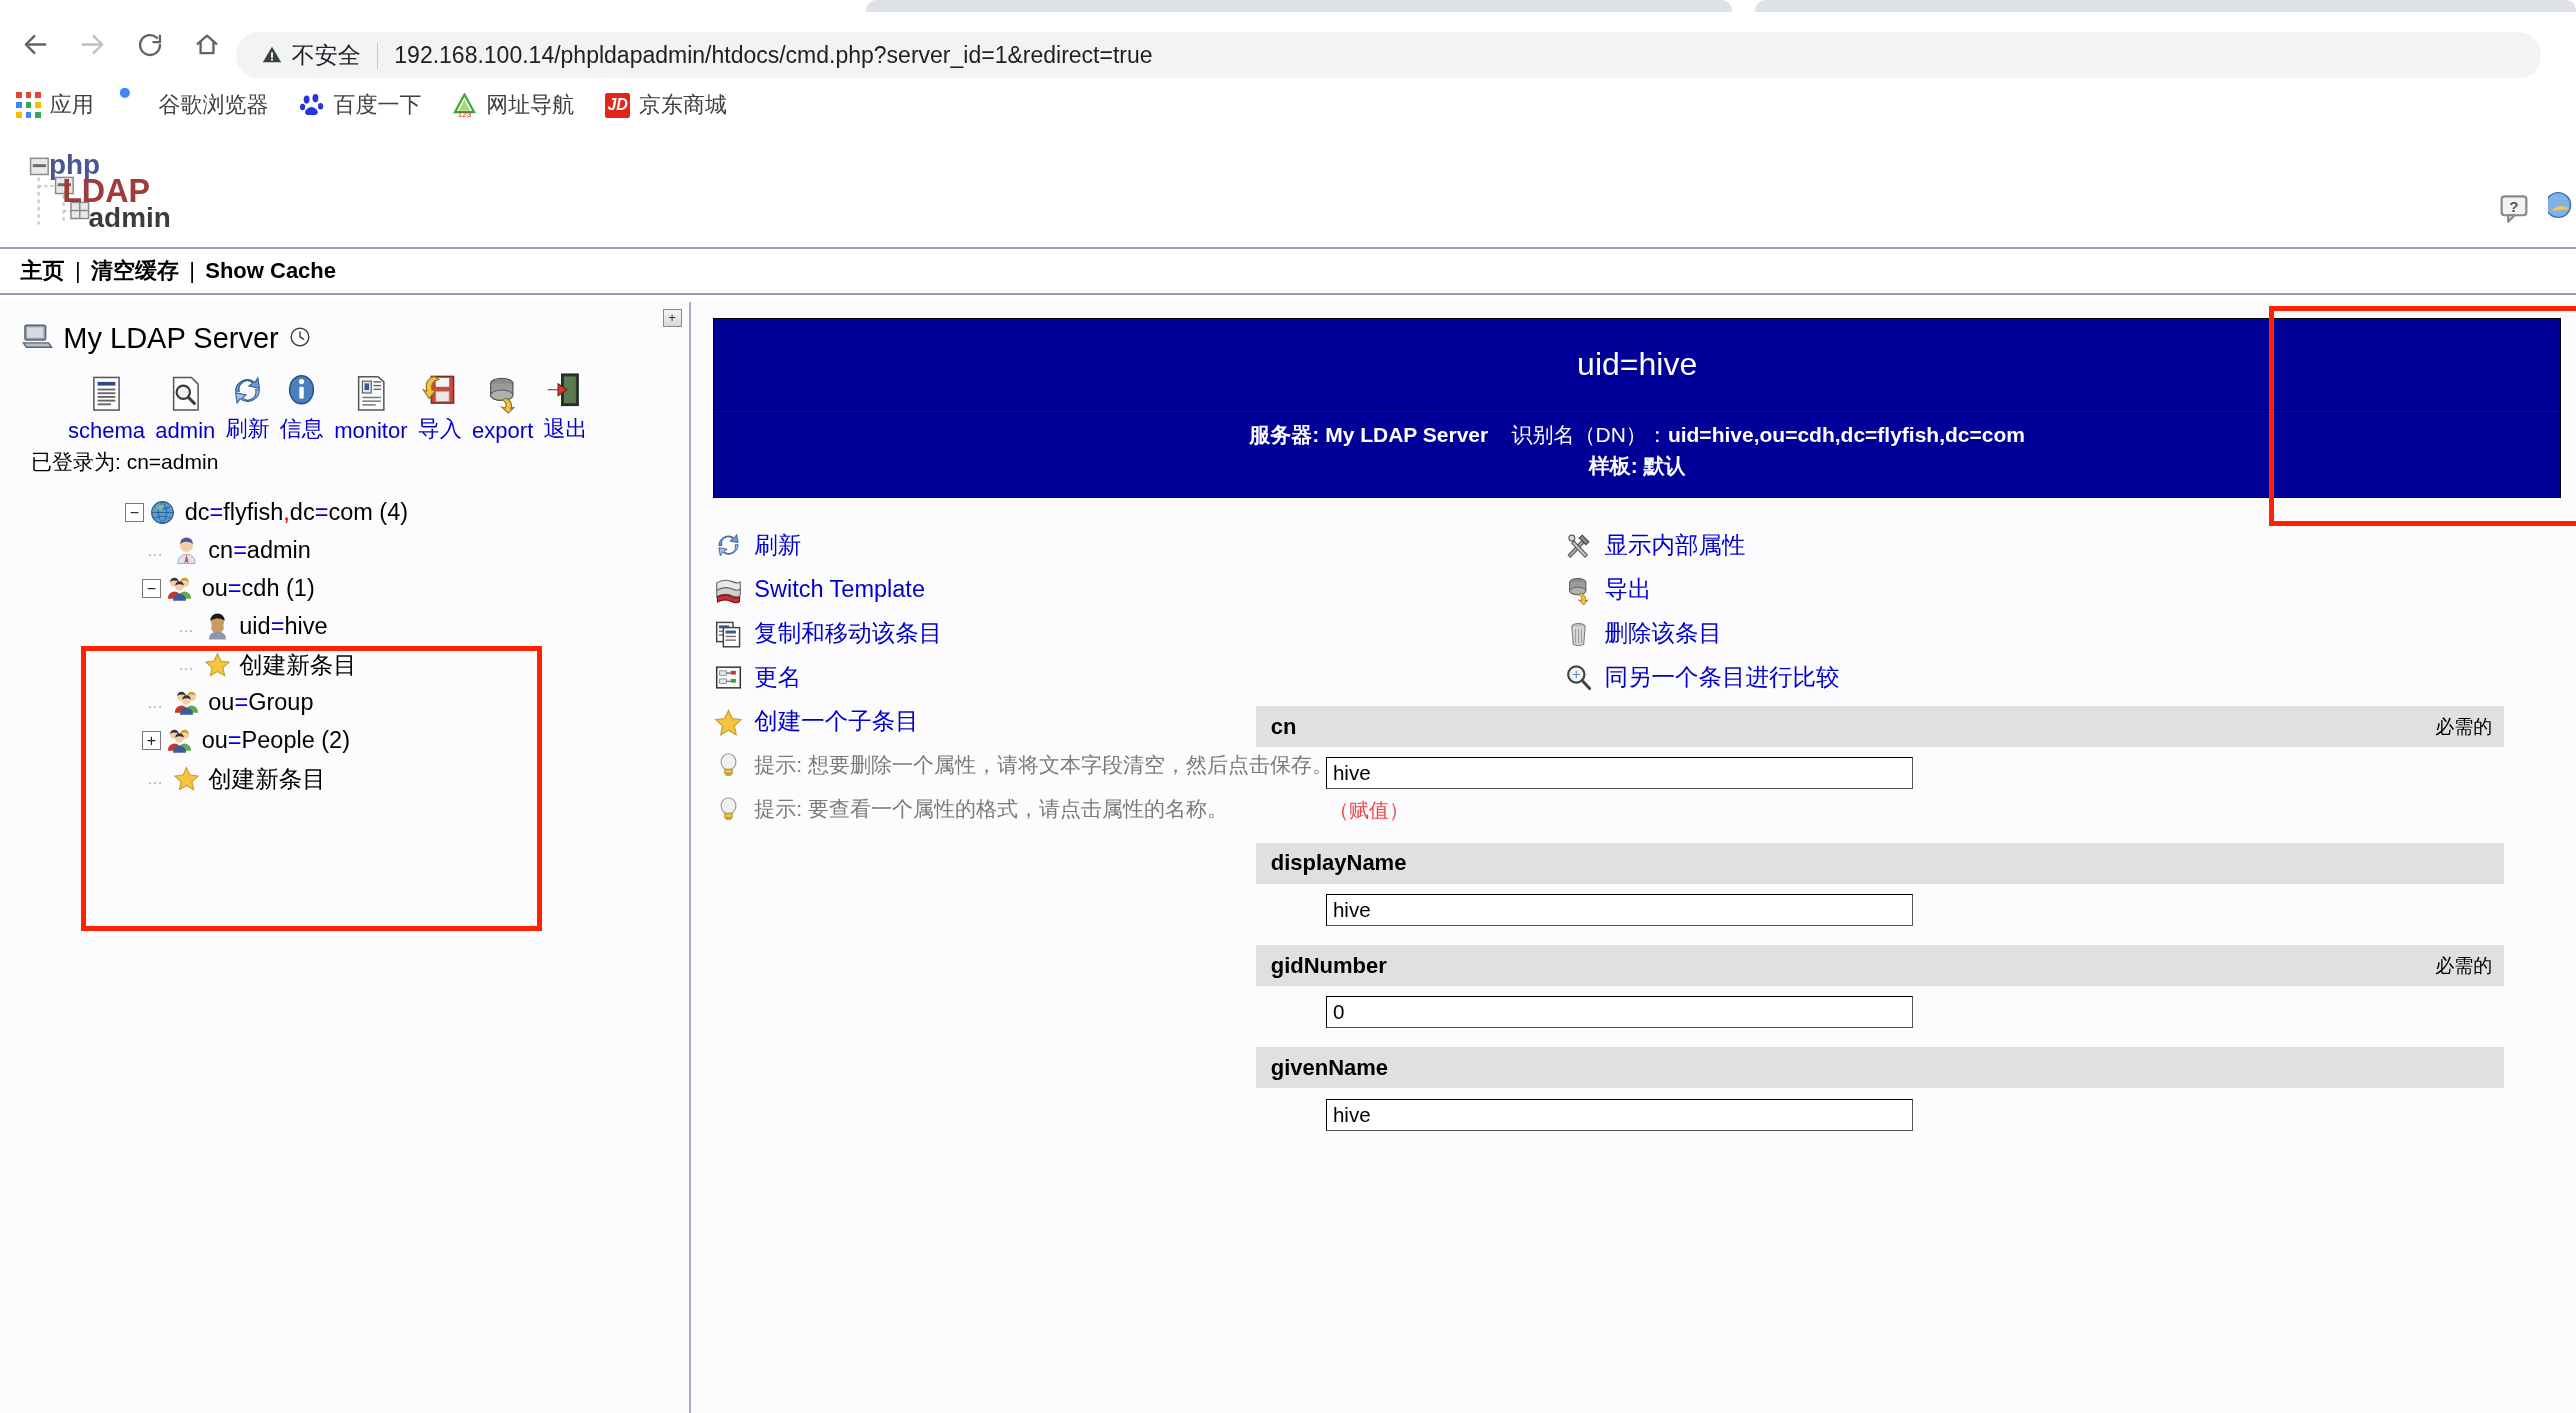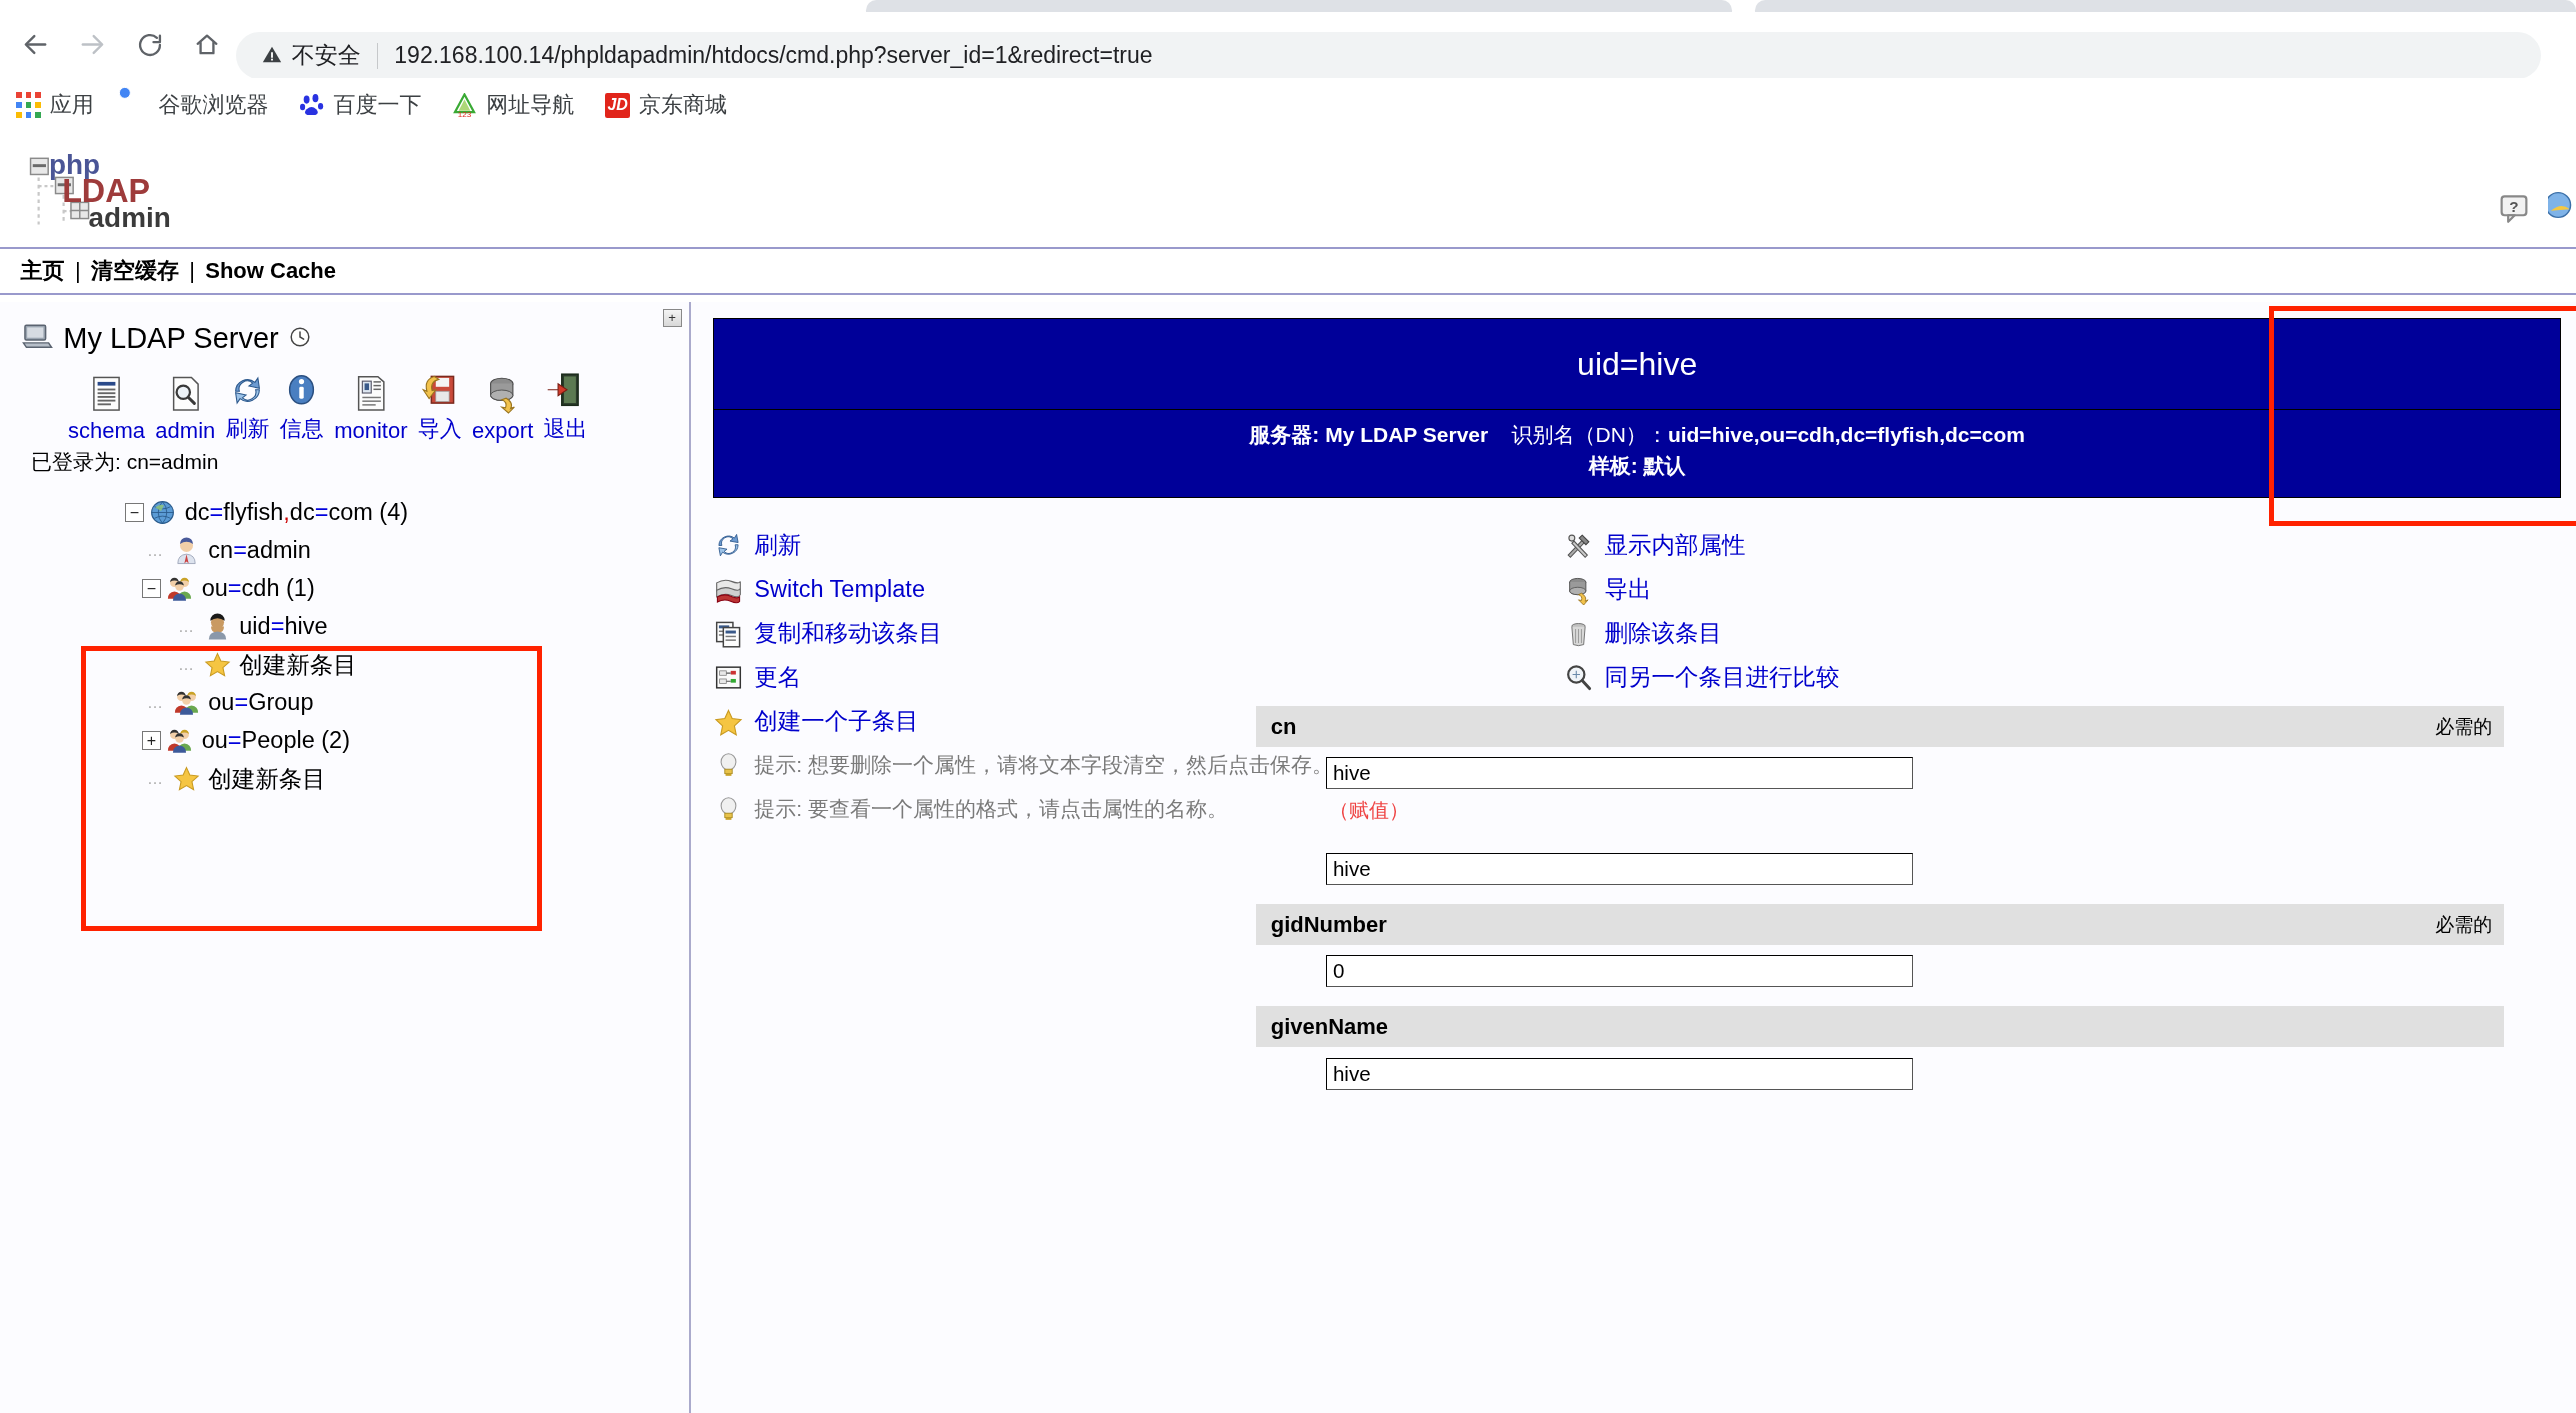--- a/index.html
+++ b/index.html
@@ -910,20 +910,24 @@
             <span>cn</span>
             <span class="req">必需的</span>
           </div>
           <div class="attr-value-row">
             <input class="attr-input" type="text" value="hive" style="">
           </div>
           <div class="attr-sub">（赋值）</div>
         </div>
 
         <div class="attr-block">
+          <div class="attr-head">
+            <span>displayName</span>
+            <span class="req"></span>
+          </div>
           <div class="attr-value-row">
             <input class="attr-input" type="text" value="hive" style="">
           </div>
           <div class="spacer-18"></div>
         </div>
 
         <div class="attr-block">
           <div class="attr-head">
             <span>gidNumber</span>
             <span class="req">必需的</span>

